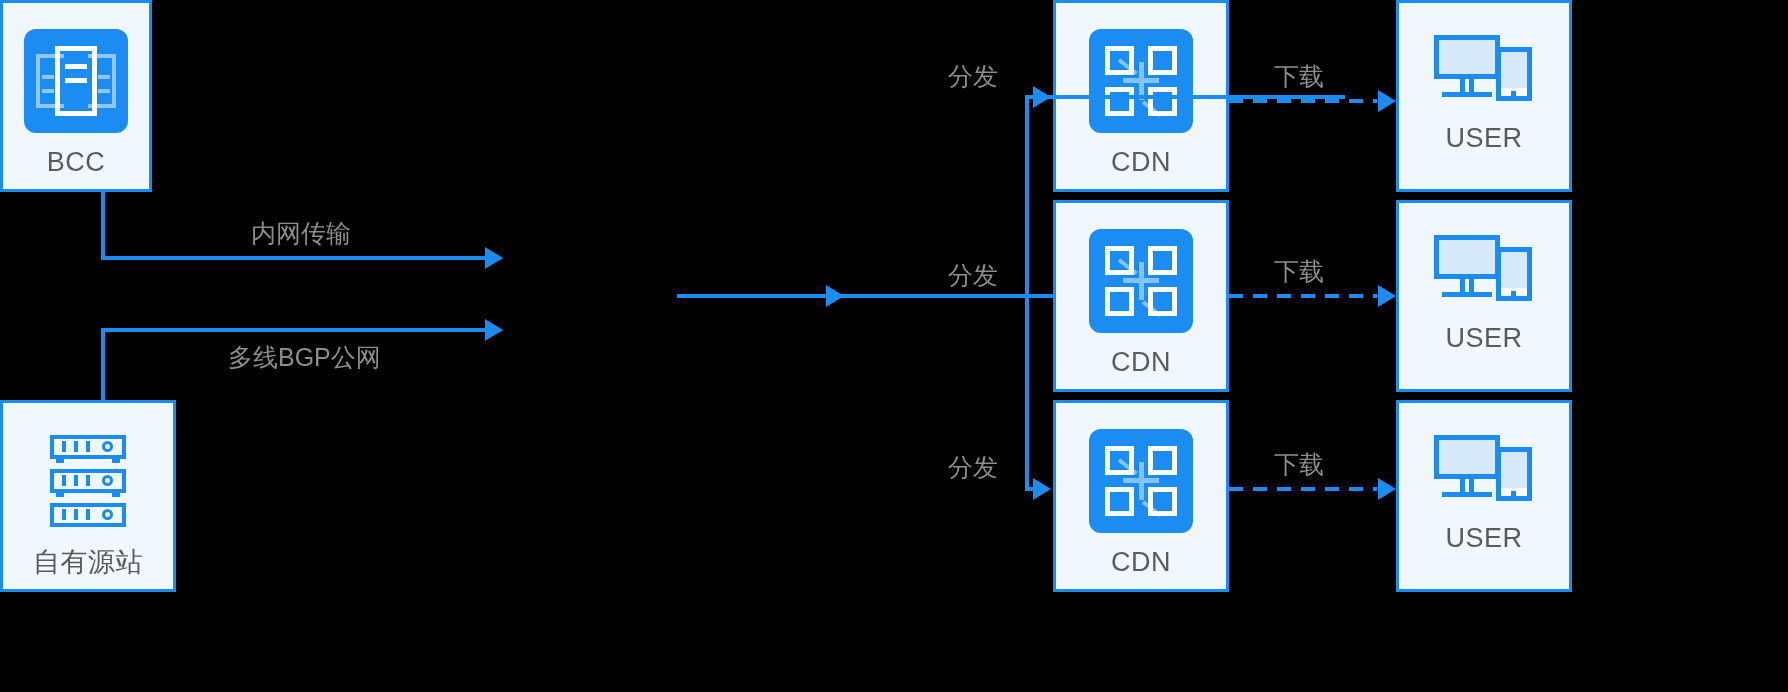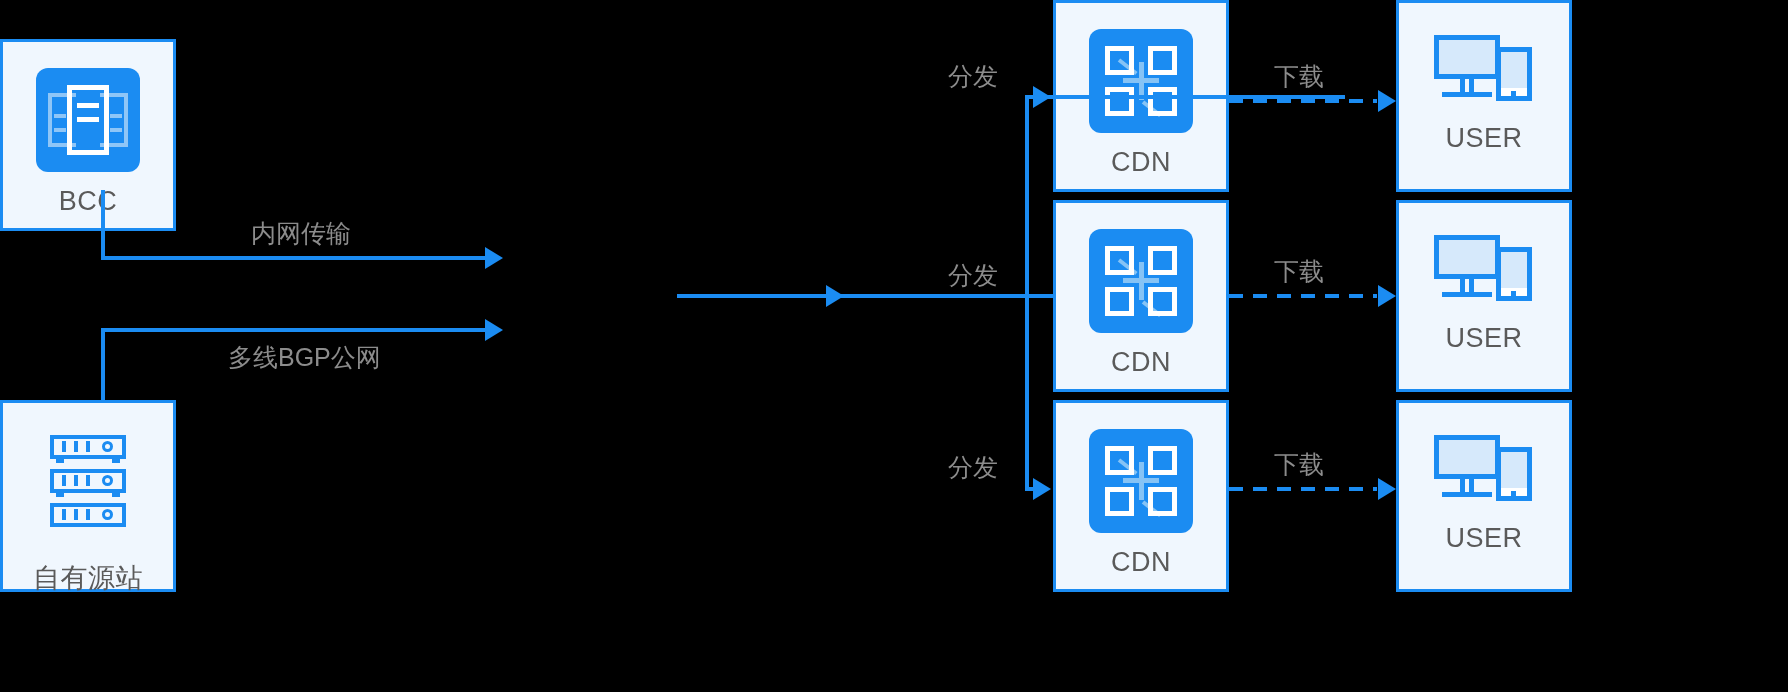--- a/index.html
+++ b/index.html
@@ -70,38 +70,38 @@
              border-bottom:11px solid transparent;border-left:18px solid #1b8cf2;}
   .dashline{position:absolute;height:4px;
             background:repeating-linear-gradient(to right,#1b8cf2 0 14px,transparent 14px 24px);}
   .elabel{position:absolute;font-size:25px;color:#8c8c8c;white-space:nowrap;line-height:1;}
 </style>
 </head>
 <body>
 
 <div id="stage">
 
-  <div class="node" style="left:0px;top:0px;width:176px;height:192px;margin-top:39px;">
+  <div class="node" style="left:0px;top:0px;width:152px;height:192px;">
     <div class="iconwrap">
       <div class="sq">
         <div class="bcc-side l"></div>
         <div class="bcc-dash" style="left:18px;top:46px;"></div>
         <div class="bcc-dash" style="left:18px;top:60px;"></div>
         <div class="bcc-side r"></div>
         <div class="bcc-dash" style="right:18px;top:46px;"></div>
         <div class="bcc-dash" style="right:18px;top:60px;"></div>
         <div class="bcc-center"></div>
         <div class="bcc-line" style="top:35px;"></div>
         <div class="bcc-line" style="top:49px;"></div>
       </div>
     </div>
     <div class="nlabel">BCC</div>
   </div>
 
-  <div class="node" style="left:0px;top:400px;width:176px;height:192px;gap:16px;">
+  <div class="node" style="left:0px;top:400px;width:176px;height:192px;">
     <div class="iconwrap">
       <div class="rack">
         <div class="unit" style="top:6px;"></div>
         <div class="slot" style="left:26px;top:12px;"></div>
         <div class="slot" style="left:38px;top:12px;"></div>
         <div class="slot" style="left:50px;top:12px;"></div>
         <div class="led" style="left:66px;top:12px;"></div>
         <div class="foot" style="left:20px;top:30px;"></div>
         <div class="foot" style="left:76px;top:30px;"></div>
 

